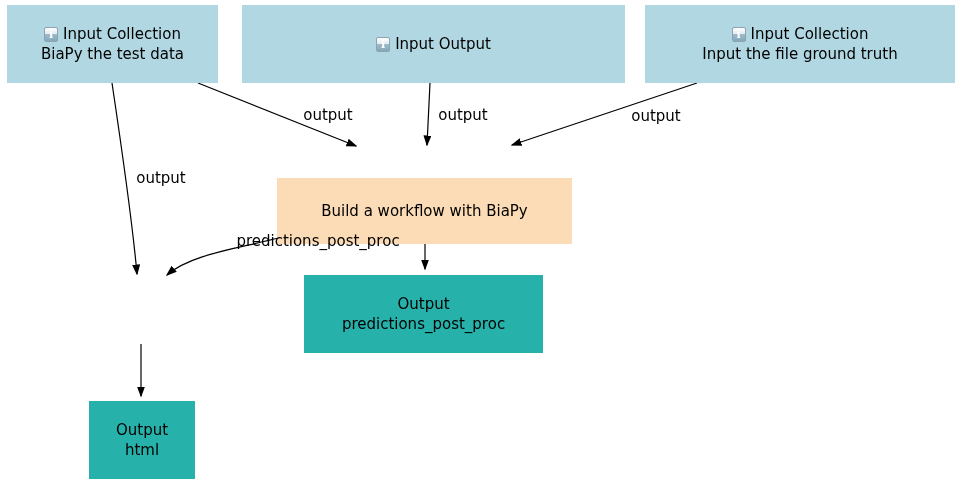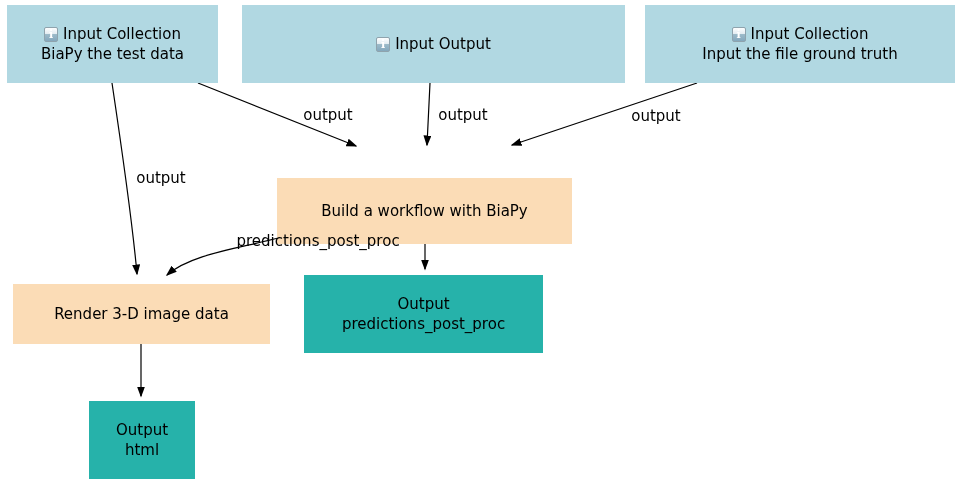--- a/index.html
+++ b/index.html
@@ -131,23 +131,20 @@
         </span>
       <span>Input Collection</span>
     </div>
     <div>Input the file ground truth</div>
   </div>
 
   <div class="node tool" id="n-build">
     <div>Build a workflow with BiaPy</div>
   </div>
 
-  <div class="node tool" id="n-render">
-    <div>Render 3-D image data</div>
-  </div>
 
   <div class="node output" id="n-out-pred">
     <div>Output</div>
     <div>predictions_post_proc</div>
   </div>
 
   <div class="node output" id="n-out-html">
     <div>Output</div>
     <div>html</div>
   </div>

